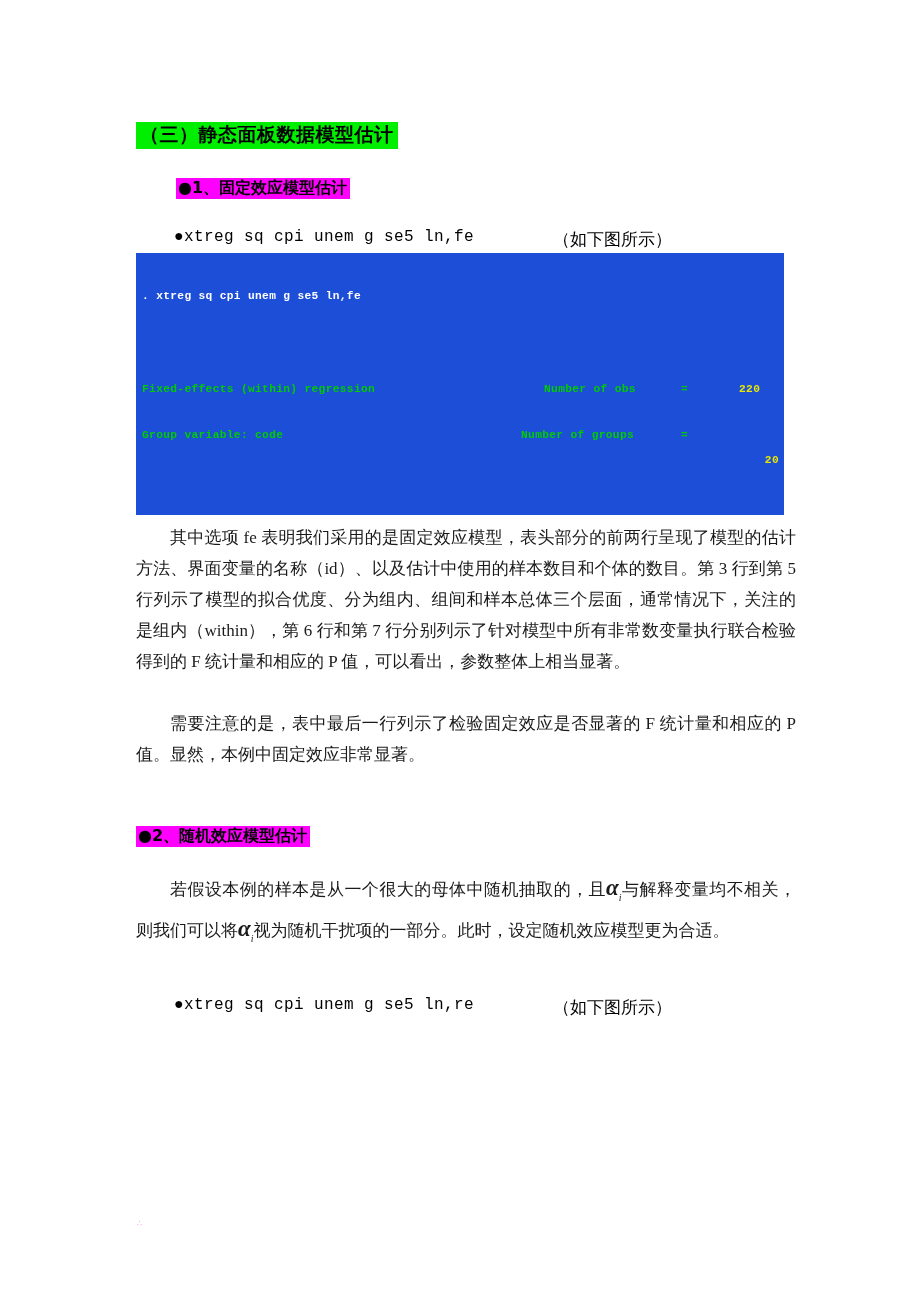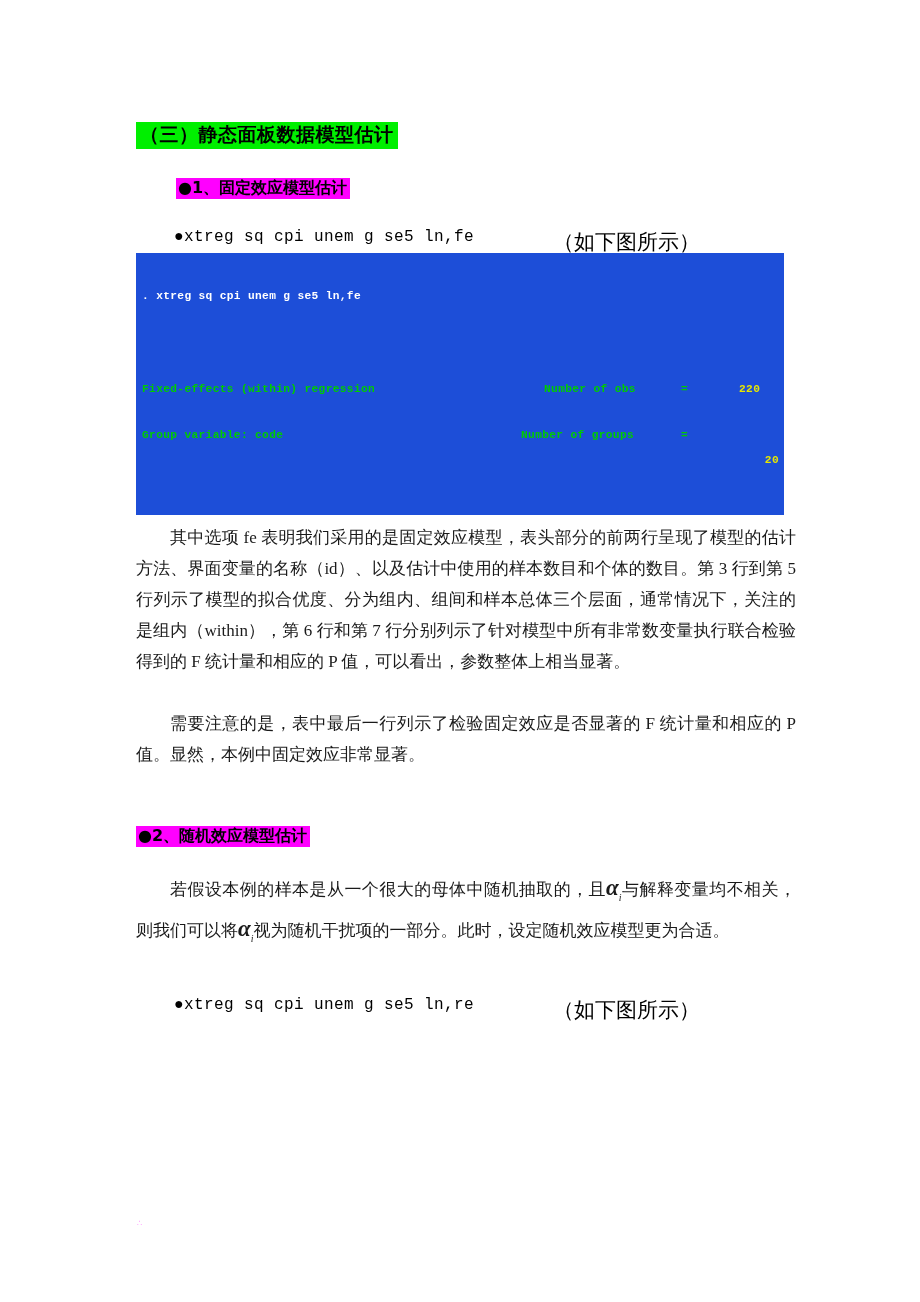--- a/index.html
+++ b/index.html
@@ -59,21 +59,21 @@
     white-space: nowrap;
   }
   .cmd-mono {
     font-family: "Liberation Mono", monospace;
     font-size: 16px;
     letter-spacing: 0.4px;
     margin-left: 37px;
   }
   .cmd-note {
     position: absolute;
-    font-size: 21px;
+    font-size: 17px;
     font-family: "Liberation Serif", serif;
     white-space: nowrap;
   }
 
   
   .terminal {
     position: absolute;
     background: #1d4ed8;
     font-family: "Liberation Mono", "DejaVu Sans Mono", monospace;
     font-size: 11.2px;

